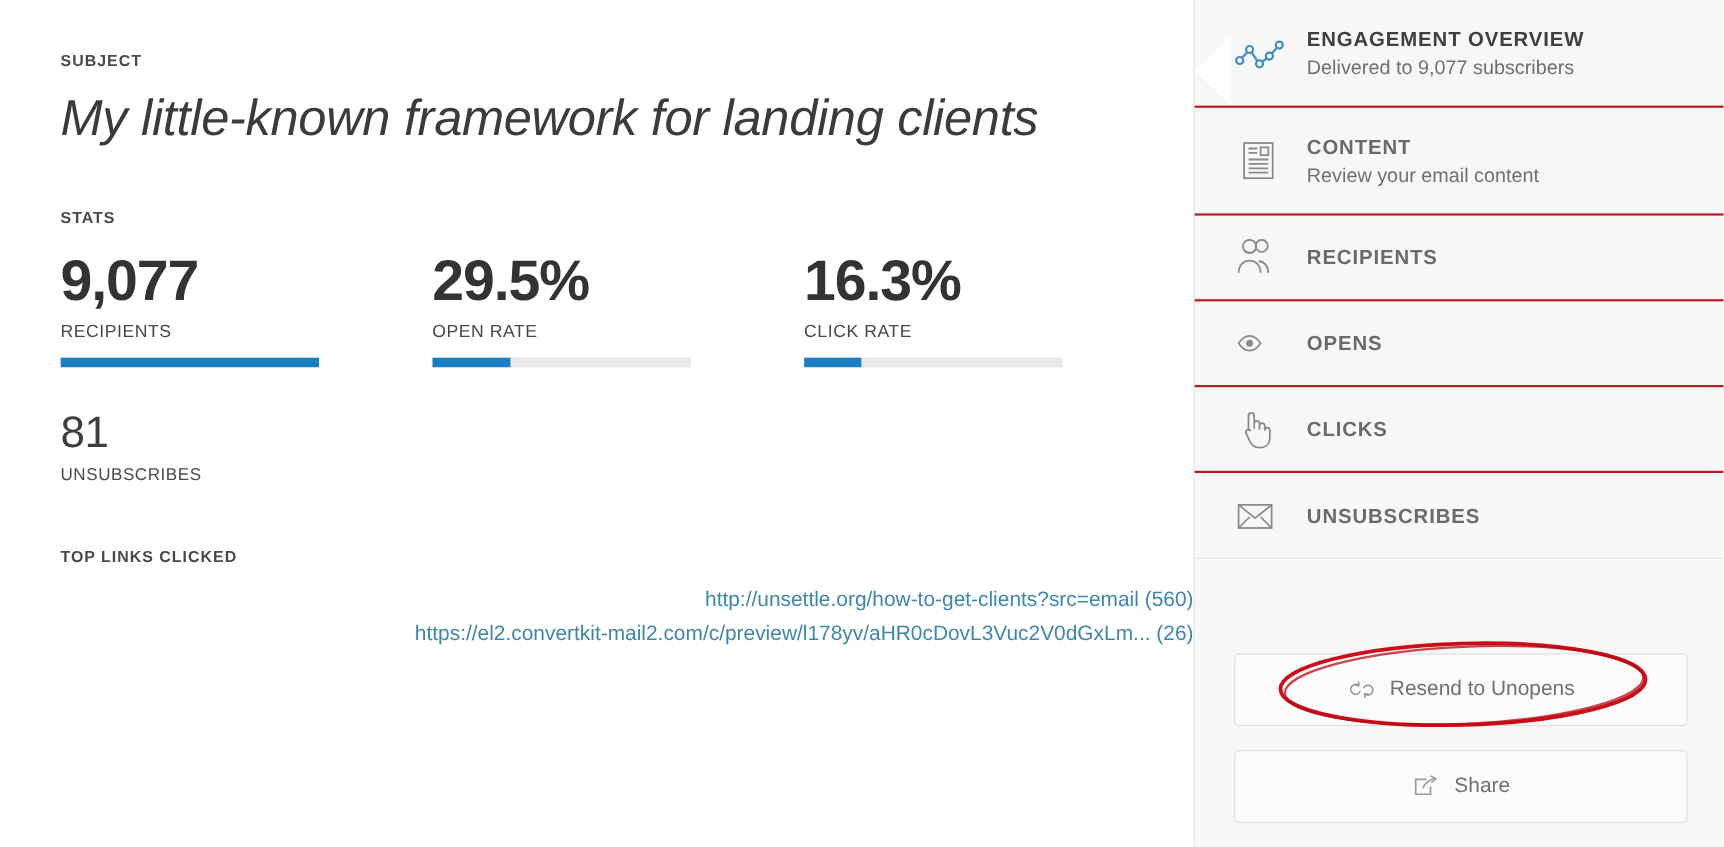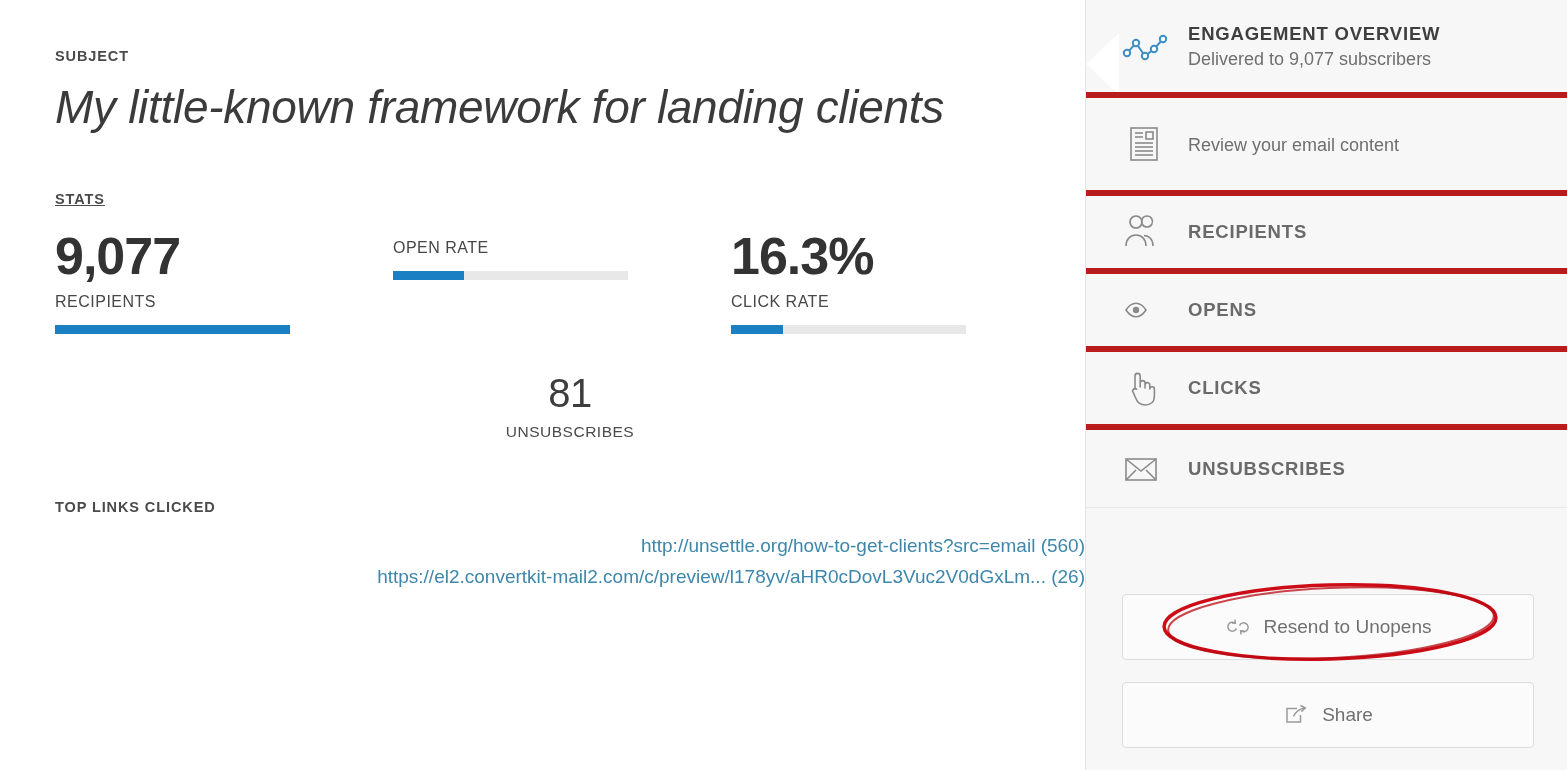--- a/index.html
+++ b/index.html
@@ -44,21 +44,21 @@
     font-weight: 400;
     line-height: 1.19;
     color: #3b3b3b;
     letter-spacing: -0.3px;
     margin-top: 16px;
     max-width: 950px;
     font-style: italic;
   }
 
   
-  .stats-label { margin-top: 56px; text-decoration: underline; }
+  .stats-label { margin-top: 56px; }
 
   .stats-row {
     display: flex;
     margin-top: 22px;
   }
 
   .stat-block { width: 338px; flex: none; }
 
   .stat-value {
     font-size: 52px;
@@ -85,21 +85,21 @@
     overflow: hidden;
   }
 
   .stat-bar-fill {
     position: absolute;
     left: 0; top: 0; bottom: 0;
     background: #1b7fc4;
   }
 
   
-  .unsub-block { margin-top: 38px; text-align: center; }
+  .unsub-block { margin-top: 38px; }
 
   .unsub-value {
     font-size: 40px;
     font-weight: 300;
     color: #3d3d3d;
     line-height: 1.05;
     letter-spacing: -0.5px;
   }
 
   .unsub-name {
@@ -144,21 +144,21 @@
     overflow: hidden;
     pointer-events: none;
   }
   .active-pointer svg { display: block; }
 
   .side-item {
     position: relative;
     display: flex;
     align-items: center;
     padding: 0 0 0 36px;
-    border-bottom: 6px solid #b91c1c;
+    border-bottom: 2px solid #b91c1c;
     background: transparent;
   }
 
   .side-item.tall { height: 98px; }
   .side-item.short { height: 78px; }
   .side-item.last { border-bottom: 1px solid #e6e6e6; }
 
   .side-icon {
     width: 62px;
     flex: none;
@@ -253,20 +253,21 @@
 
       <div class="stat-block">
         <div class="stat-value">9,077</div>
         <div class="stat-name">RECIPIENTS</div>
         <div class="stat-bar-track">
           <div class="stat-bar-fill" id="fill0" style="width: 100%;"></div>
         </div>
       </div>
 
       <div class="stat-block">
+        <div class="stat-value">29.5%</div>
         <div class="stat-name">OPEN RATE</div>
         <div class="stat-bar-track">
           <div class="stat-bar-fill" id="fill1" style="width: 30%;"></div>
         </div>
       </div>
 
       <div class="stat-block">
         <div class="stat-value">16.3%</div>
         <div class="stat-name">CLICK RATE</div>
         <div class="stat-bar-track">
@@ -322,20 +323,21 @@
           <rect x="24" y="10" width="7" height="7" fill="none" stroke="#8a8a8a" stroke-width="1.6"></rect>
           <line x1="13" y1="11" x2="21" y2="11" stroke="#8a8a8a" stroke-width="1.6"></line>
           <line x1="13" y1="15" x2="21" y2="15" stroke="#8a8a8a" stroke-width="1.6"></line>
           <line x1="13" y1="21" x2="31" y2="21" stroke="#8a8a8a" stroke-width="1.6"></line>
           <line x1="13" y1="25" x2="31" y2="25" stroke="#8a8a8a" stroke-width="1.6"></line>
           <line x1="13" y1="29" x2="31" y2="29" stroke="#8a8a8a" stroke-width="1.6"></line>
           <line x1="13" y1="33" x2="31" y2="33" stroke="#8a8a8a" stroke-width="1.6"></line>
         </svg>
       </div>
       <div class="side-text">
+        <div class="side-title">CONTENT</div>
         <div class="side-sub">Review your email content</div>
       </div>
     </div>
 
     <div class="side-item short">
       <div class="side-icon">
         <svg width="48" height="40" viewBox="0 0 48 40">
           <path d="M14 16 a6 6 0 1 1 0.01 0 M4 34 c0-7 4.5-11 10-11 s10 4 10 11" fill="none" stroke="#8a8a8a" stroke-width="1.6"></path>
           <path d="M25 15 a5.5 5.5 0 1 1 0.01 0 M22 23.5 c5 0 9 4 9 10.5" fill="none" stroke="#8a8a8a" stroke-width="1.6"></path>
         </svg>

